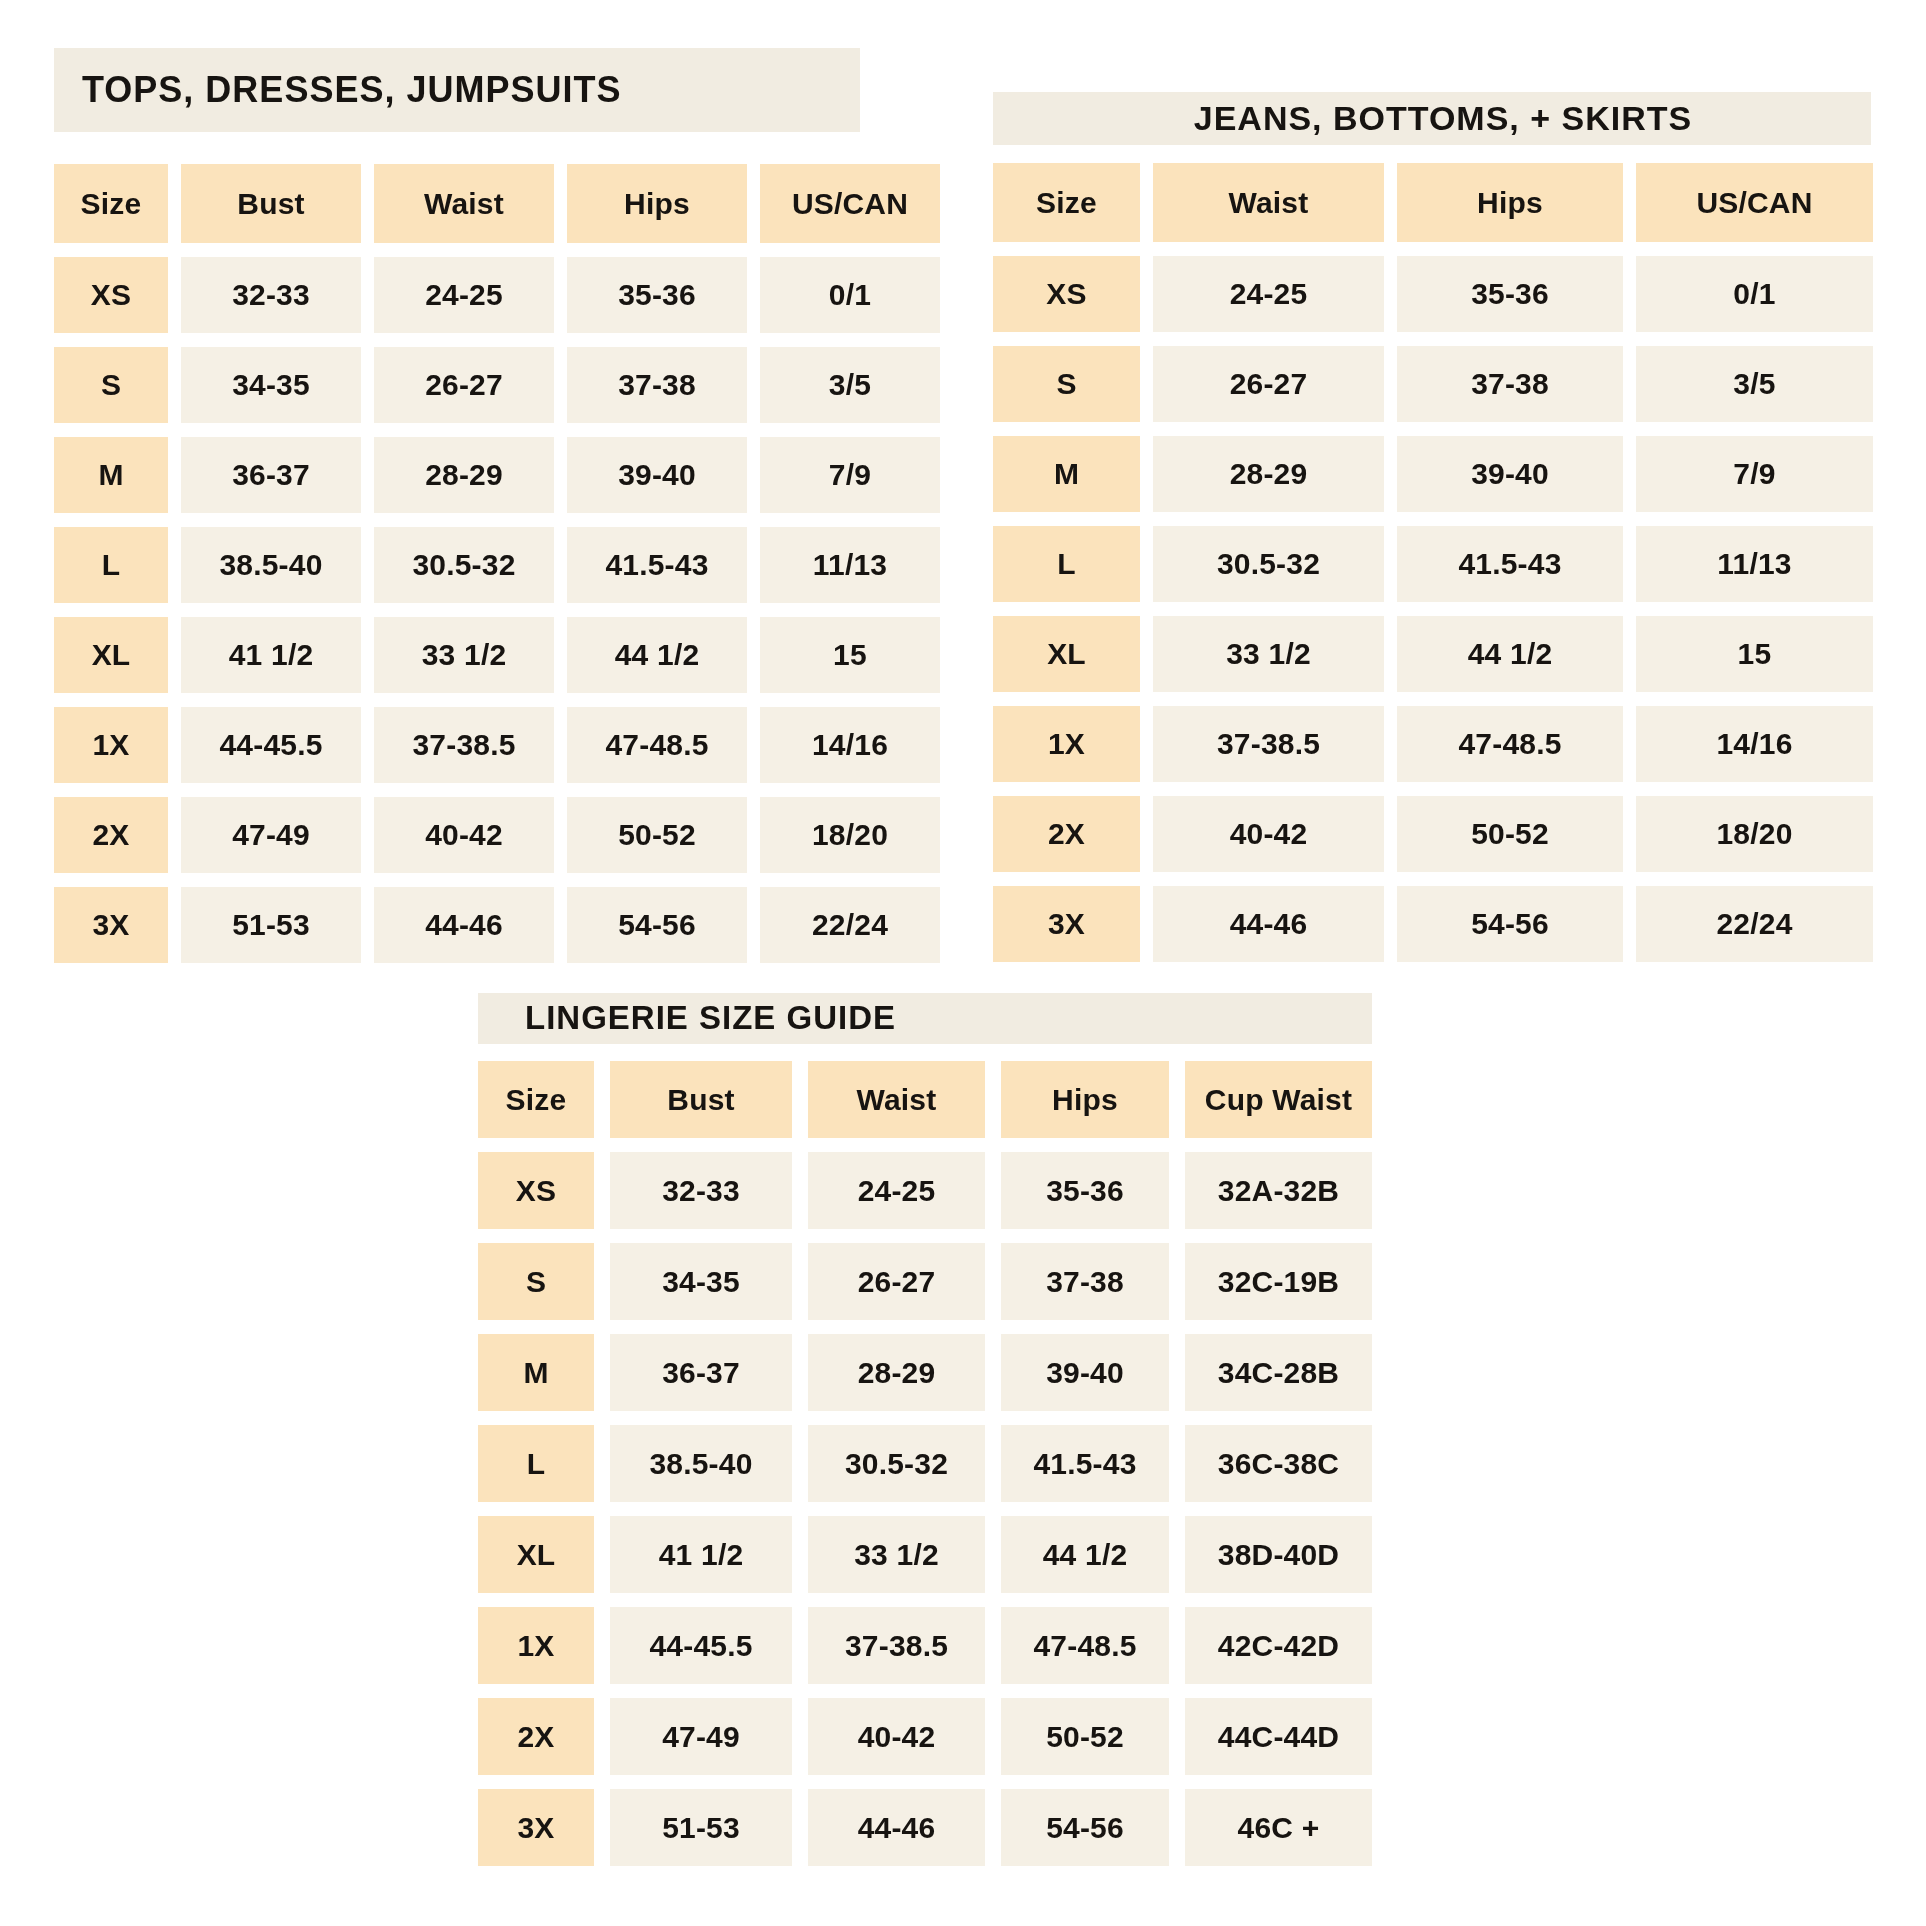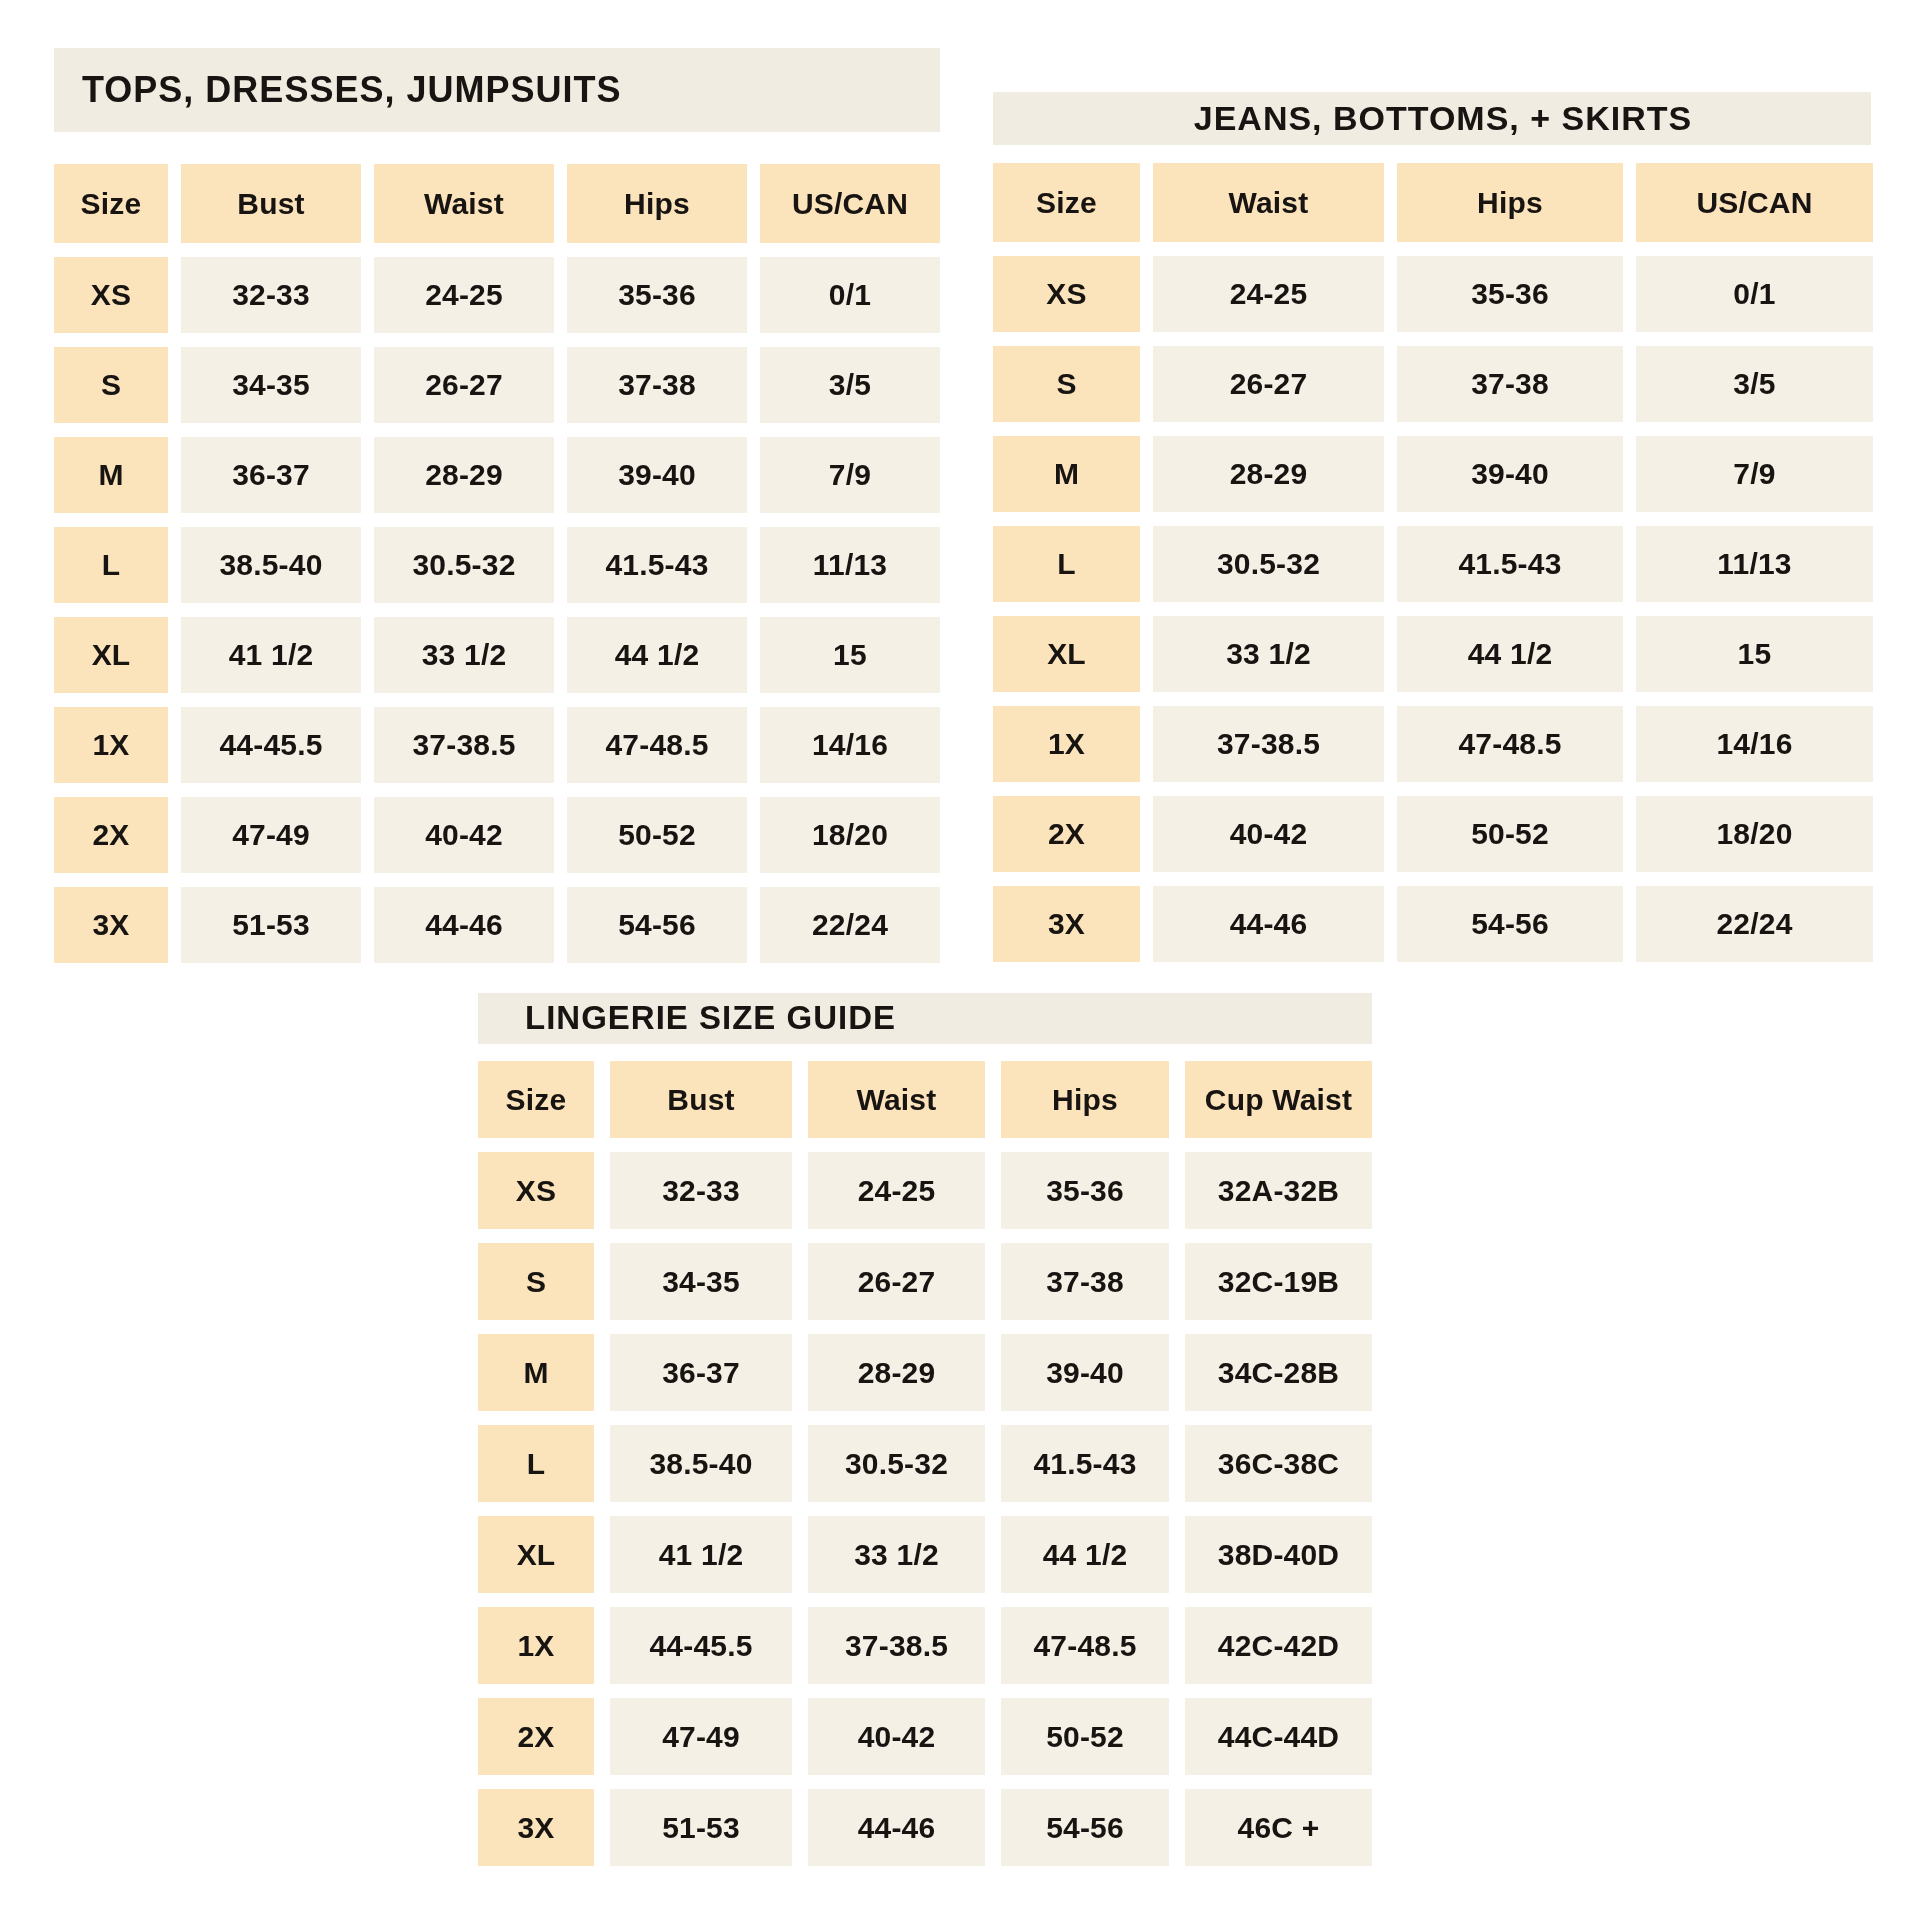--- a/index.html
+++ b/index.html
@@ -55,21 +55,21 @@
     letter-spacing: 0.2px;
     background: var(--databg, #F5F0E5);
     white-space: nowrap;
   }
   .cell.header, .cell.size {
     background: var(--peach, #FBE3BC);
   }
 
   
   .tops { left: 54px; top: 48px; }
-  .tops .title-block { width: 886px; height: 84px; }
+  .tops .title-block { width: 806px; height: 84px; }
   .tops .grid {
     margin-top: 32px;
     grid-template-columns: 114px 180px 180px 180px 180px;
     grid-template-rows: 79px;
     grid-auto-rows: 76px;
     row-gap: 14px;
     column-gap: 13px;
   }
 
   

